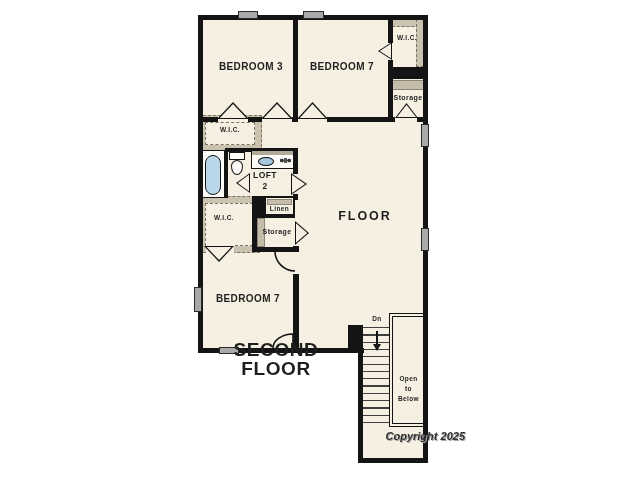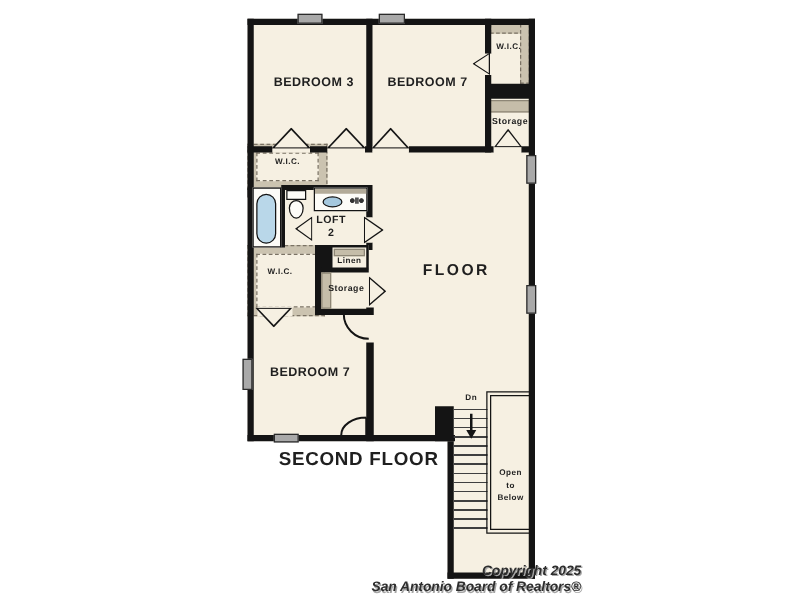--- a/index.html
+++ b/index.html
@@ -135,24 +135,23 @@
   <div class="abs lbl room-lbl" style="left:196px;top:294px;width:104px;">BEDROOM 7</div>
   <div class="abs lbl" style="left:310px;top:210px;width:110px;font-size:12.5px;letter-spacing:2px;">FLOOR</div>
   <div class="abs lbl small-lbl" style="left:390px;top:35px;width:34px;">W.I.C.</div>
   <div class="abs lbl" style="left:390px;top:94px;width:36px;font-size:7px;">Storage</div>
   <div class="abs lbl small-lbl" style="left:204px;top:127px;width:52px;">W.I.C.</div>
   <div class="abs lbl" style="left:240px;top:171px;width:50px;font-size:8.5px;">LOFT</div>
   <div class="abs lbl" style="left:240px;top:182px;width:50px;font-size:8.5px;">2</div>
   <div class="abs lbl small-lbl" style="left:264px;top:206px;width:31px;">Linen</div>
   <div class="abs lbl small-lbl" style="left:199px;top:215px;width:50px;">W.I.C.</div>
   <div class="abs lbl" style="left:258px;top:228px;width:38px;font-size:7px;">Storage</div>
-  <div class="abs lbl" style="left:201px;top:360px;width:150px;font-size:15px;text-align:right;letter-spacing:0.6px;">SECOND FLOOR</div>
+  <div class="abs lbl" style="left:201px;top:340px;width:150px;font-size:19px;text-align:center;letter-spacing:0.6px;">SECOND FLOOR</div>
   <div class="abs lbl" style="left:367px;top:316px;width:20px;font-size:6.5px;">Dn</div>
   <div class="abs lbl small-lbl" style="left:392px;top:376px;width:33px;">Open</div>
   <div class="abs lbl small-lbl" style="left:392px;top:386px;width:33px;">to</div>
   <div class="abs lbl small-lbl" style="left:392px;top:396px;width:33px;">Below</div>
 
-  <div class="abs copyright" style="left:275px;top:451px;width:190px;">
+  <div class="abs copyright" style="left:275px;top:430px;width:190px;">
     <div>Copyright 2025</div>
-    <div>San Antonio Board of Realtors®</div>
   </div>
 
 </div>
 
 </body></html>

